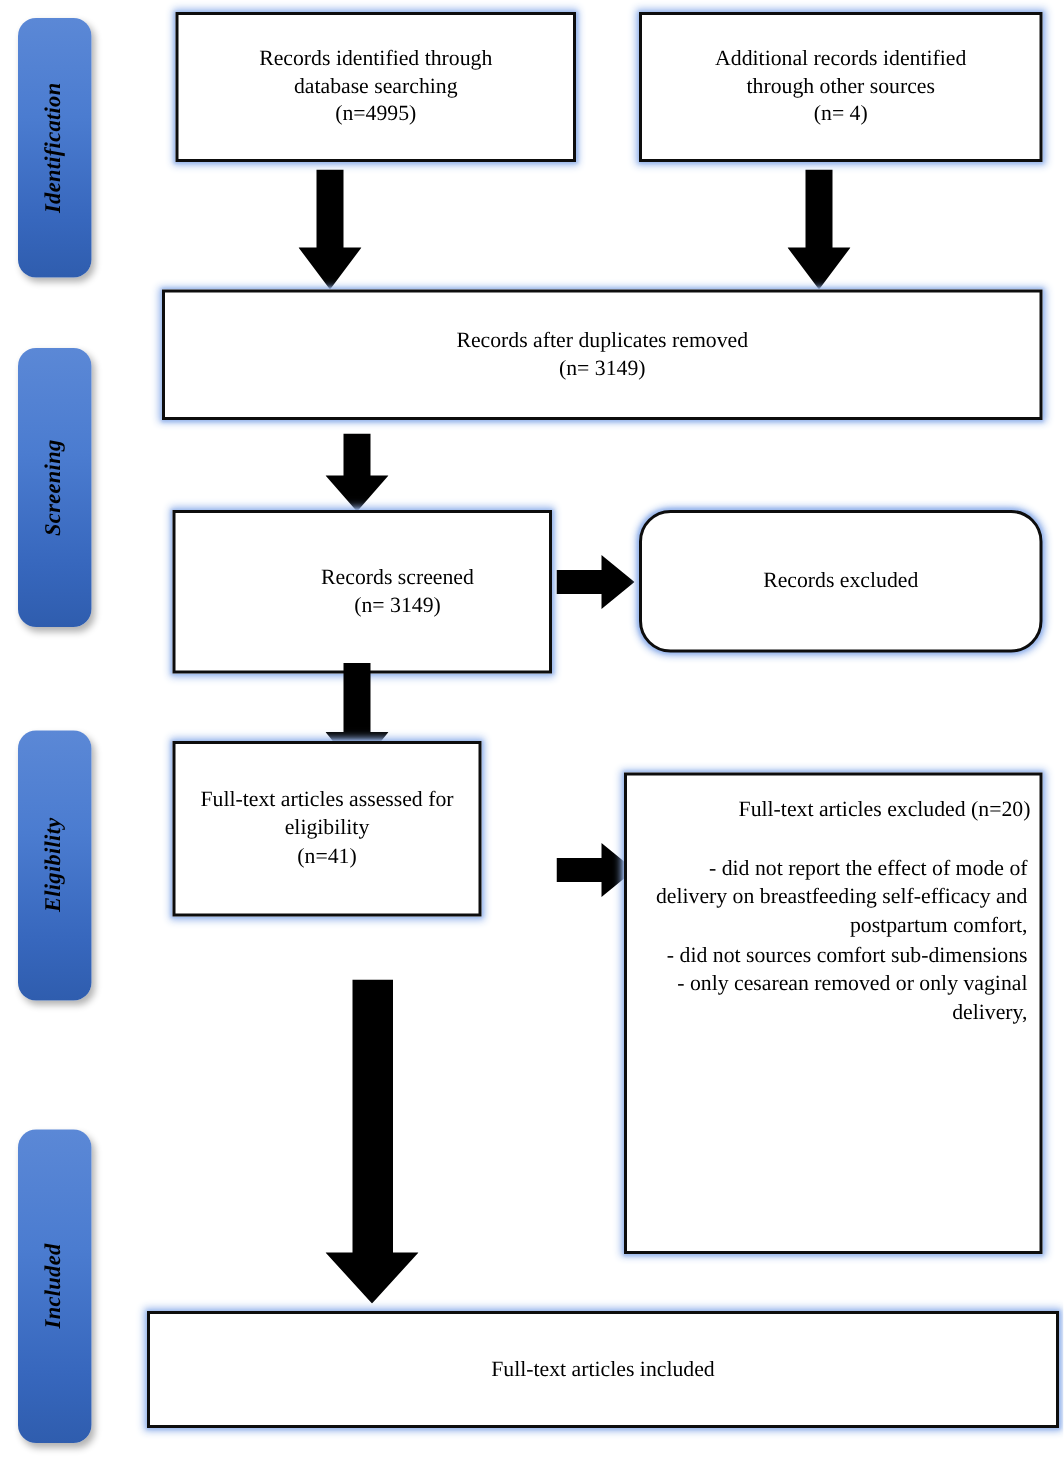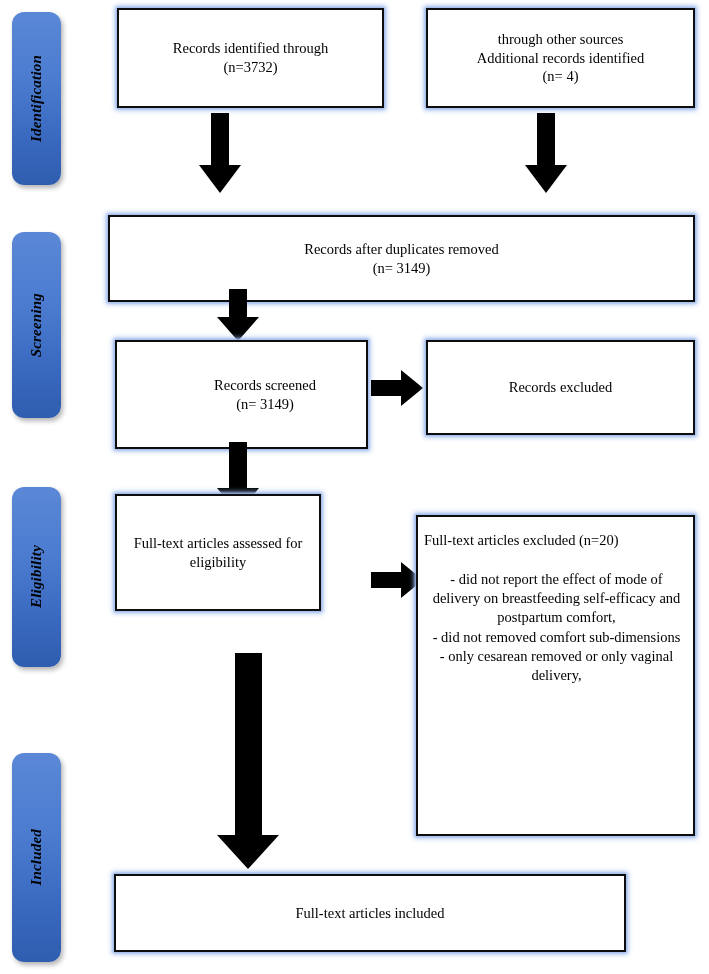--- a/index.html
+++ b/index.html
@@ -59,33 +59,33 @@
   .box-text {
     text-align: center;
     font-size: 14.5px;
     line-height: 1.30;
     color: #000000;
     padding: 0 6px;
   }
   .box-text .ln { display: block; }
 
   .excl-head {
-    text-align: left;
+    text-align: right;
     font-size: 14.5px;
     line-height: 1.30;
     color: #000;
     padding: 0 6px;
   }
   .excl-list {
     margin: 0;
     padding: 0 8px 0 10px;
     font-size: 14.5px;
     line-height: 1.33;
     color: #000;
-    text-align: center;
+    text-align: right;
   }
   .excl-list .reason { display: block; }
 
   
   .arrow { position: absolute; }
   .arrow svg { display: block; }
 </style>
 </head>
 <body>
 
@@ -103,45 +103,46 @@
     <span class="stage-pill-label">Eligibility</span>
   </div>
 
   <div class="stage-pill" style="top:753px; height:209px;">
     <span class="stage-pill-label">Included</span>
   </div>
 
   <div class="flow-box" style="left:101px; top:8px; width:267px; height:100px;margin-left:16px;">
     <div class="box-text">
       <span class="ln">Records identified through</span>
-      <span class="ln">(n=3732)</span>
+      <span class="ln">database searching</span>
+      <span class="ln">(n=4995)</span>
     </div>
   </div>
 
   <div class="flow-box" style="left:426px; top:8px; width:269px; height:100px;">
     <div class="box-text">
+      <span class="ln">Additional records identified</span>
       <span class="ln">through other sources</span>
-      <span class="ln">Additional records identified</span>
       <span class="ln">(n= 4)</span>
     </div>
   </div>
 
   <div class="arrow" style="left:199px; top:113px;">
     <svg width="42" height="80" viewBox="0 0 42 80" aria-hidden="true">
       <polygon points="12,0 30,0 30,52 42,52 21,80 0,52 12,52" fill="#000000"></polygon>
     </svg>
   </div>
 
   <div class="arrow" style="left:525px; top:113px;">
     <svg width="42" height="80" viewBox="0 0 42 80" aria-hidden="true">
       <polygon points="12,0 30,0 30,52 42,52 21,80 0,52 12,52" fill="#000000"></polygon>
     </svg>
   </div>
 
-  <div class="flow-box" style="left:108px; top:215px; width:587px; height:87px;">
+  <div class="flow-box" style="left:108px; top:193px; width:587px; height:87px;">
     <div class="box-text">
       <span class="ln">Records after duplicates removed</span>
       <span class="ln">(n= 3149)</span>
     </div>
   </div>
 
   <div class="arrow" style="left:217px; top:289px;">
     <svg width="42" height="52" viewBox="0 0 42 52" aria-hidden="true">
       <polygon points="12,0 30,0 30,28 42,28 21,52 0,28 12,28" fill="#000000"></polygon>
     </svg>
@@ -153,62 +154,63 @@
       <span class="ln">(n= 3149)</span>
     </div>
   </div>
 
   <div class="arrow" style="left:371px; top:370px;">
     <svg width="52" height="36" viewBox="0 0 52 36" aria-hidden="true">
       <polygon points="0,10 30,10 30,0 52,18 30,36 30,26 0,26" fill="#000000"></polygon>
     </svg>
   </div>
 
-  <div class="flow-box" style="left:426px; top:340px; width:269px; height:95px;">
+  <div class="flow-box" style="left:426px; top:340px; width:269px; height:95px;border-radius:21px;">
     <div class="box-text">
       <span class="ln">Records excluded</span>
     </div>
   </div>
 
   <div class="arrow" style="left:217px; top:442px;">
     <svg width="42" height="72" viewBox="0 0 42 72" aria-hidden="true">
       <polygon points="12,0 30,0 30,46 42,46 21,72 0,46 12,46" fill="#000000"></polygon>
     </svg>
   </div>
 
   <div class="flow-box" style="left:115px; top:494px; width:206px; height:117px;">
     <div class="box-text">
       <span class="ln">Full-text articles assessed for</span>
       <span class="ln">eligibility</span>
+      <span class="ln">(n=41)</span>
     </div>
   </div>
 
   <div class="arrow" style="left:371px; top:562px;">
     <svg width="52" height="36" viewBox="0 0 52 36" aria-hidden="true">
       <polygon points="0,10 30,10 30,0 52,18 30,36 30,26 0,26" fill="#000000"></polygon>
     </svg>
   </div>
 
   <div class="flow-box" style="left:416px; top:515px; width:279px; height:321px; justify-content:flex-start;">
     <div class="excl-head" style="margin-top:14px;">
       <span class="ln">Full-text articles excluded</span>
       <span class="ln">(n=20)</span>
     </div>
     <div class="excl-list" style="margin-top:20px;">
       <span class="reason">- did not report the effect of mode of delivery on breastfeeding self-efficacy and postpartum comfort,</span>
-      <span class="reason">- did not removed comfort sub-dimensions</span>
+      <span class="reason">- did not sources comfort sub-dimensions</span>
       <span class="reason">- only cesarean removed or only vaginal delivery,</span>
     </div>
   </div>
 
   <div class="arrow" style="left:217px; top:653px;">
     <svg width="62" height="216" viewBox="0 0 62 216" aria-hidden="true">
       <polygon points="18,0 45,0 45,182 62,182 31,216 0,182 18,182" fill="#000000"></polygon>
     </svg>
   </div>
 
-  <div class="flow-box" style="left:114px; top:874px; width:512px; height:78px;">
+  <div class="flow-box" style="left:98px; top:874px; width:608px; height:78px;">
     <div class="box-text">
       <span class="ln">Full-text articles included</span>
     </div>
   </div>
 
 </div>
 
 </body></html>

